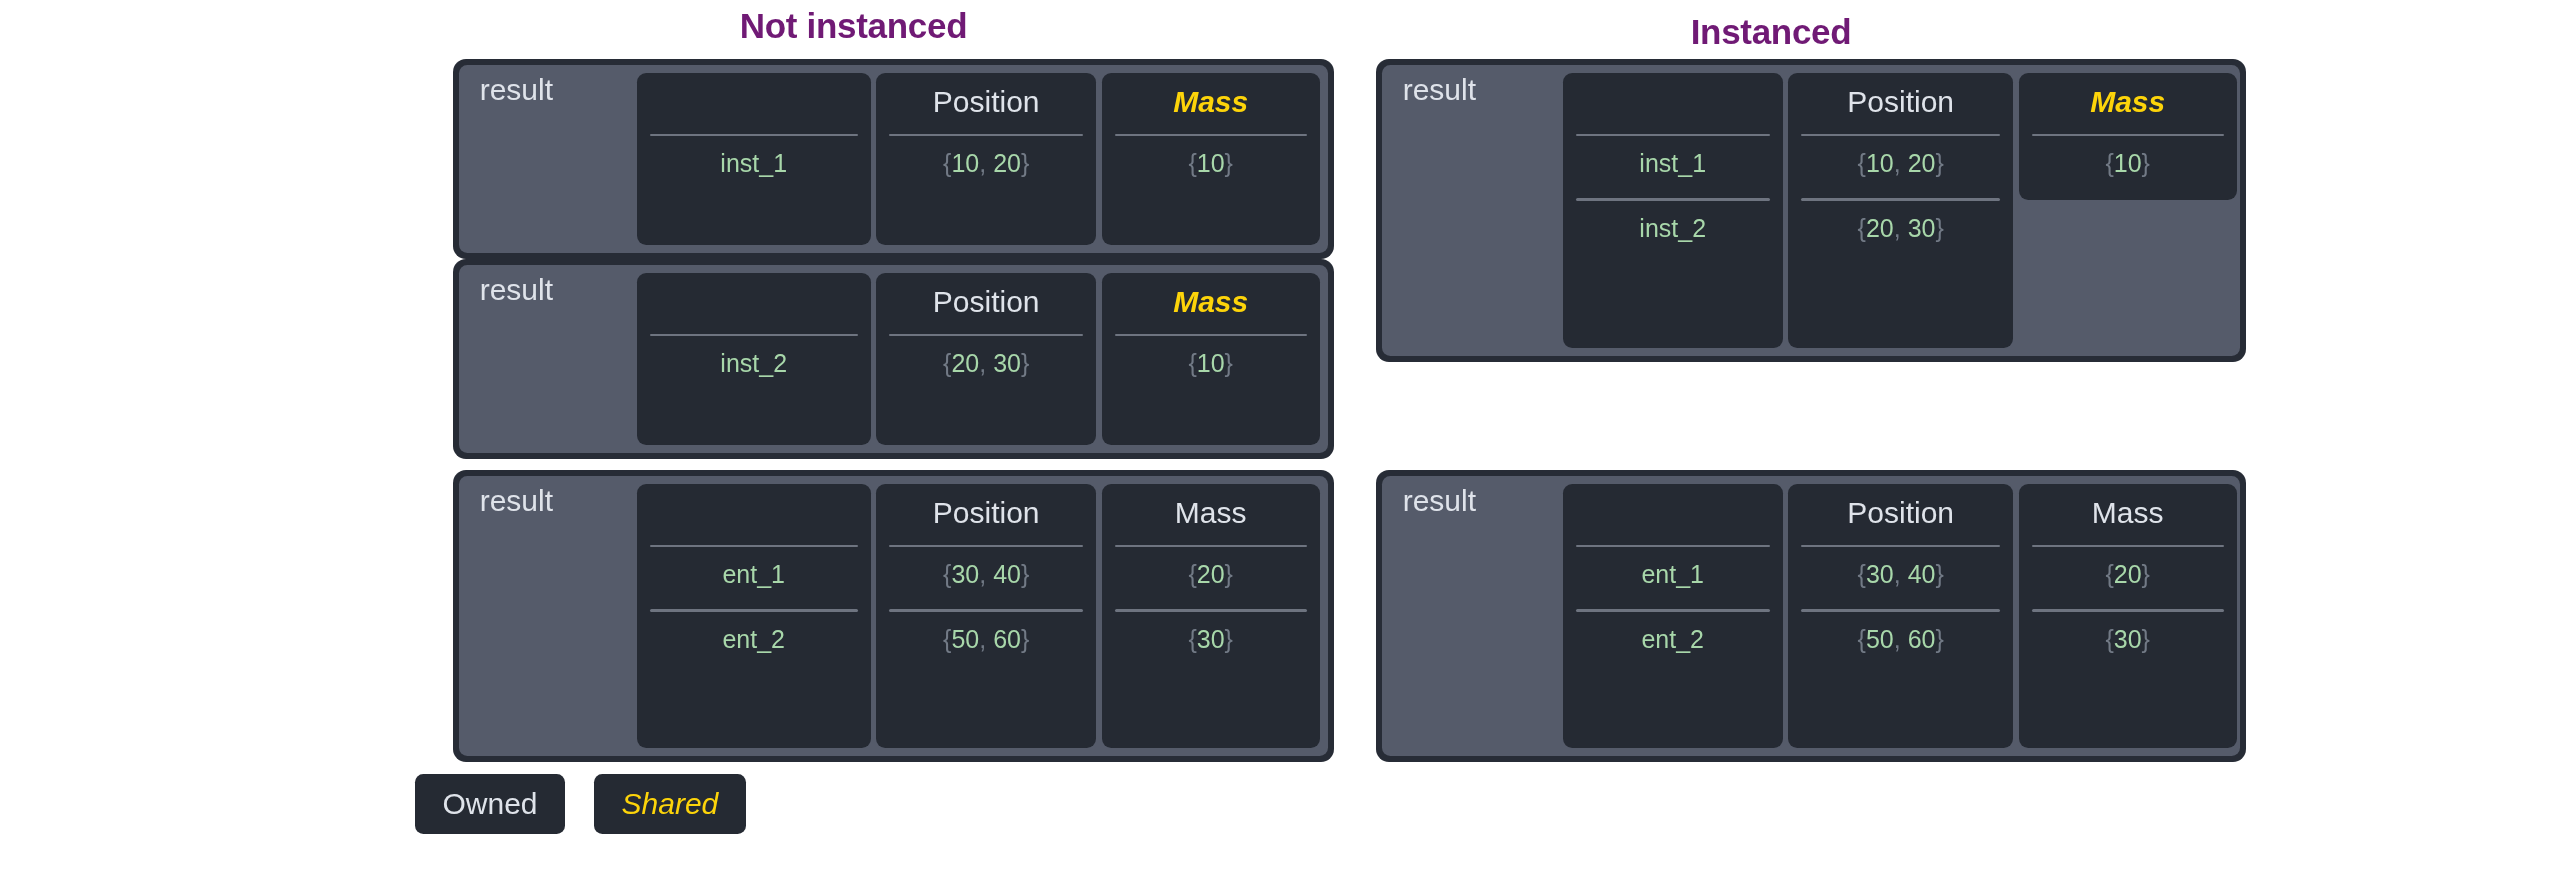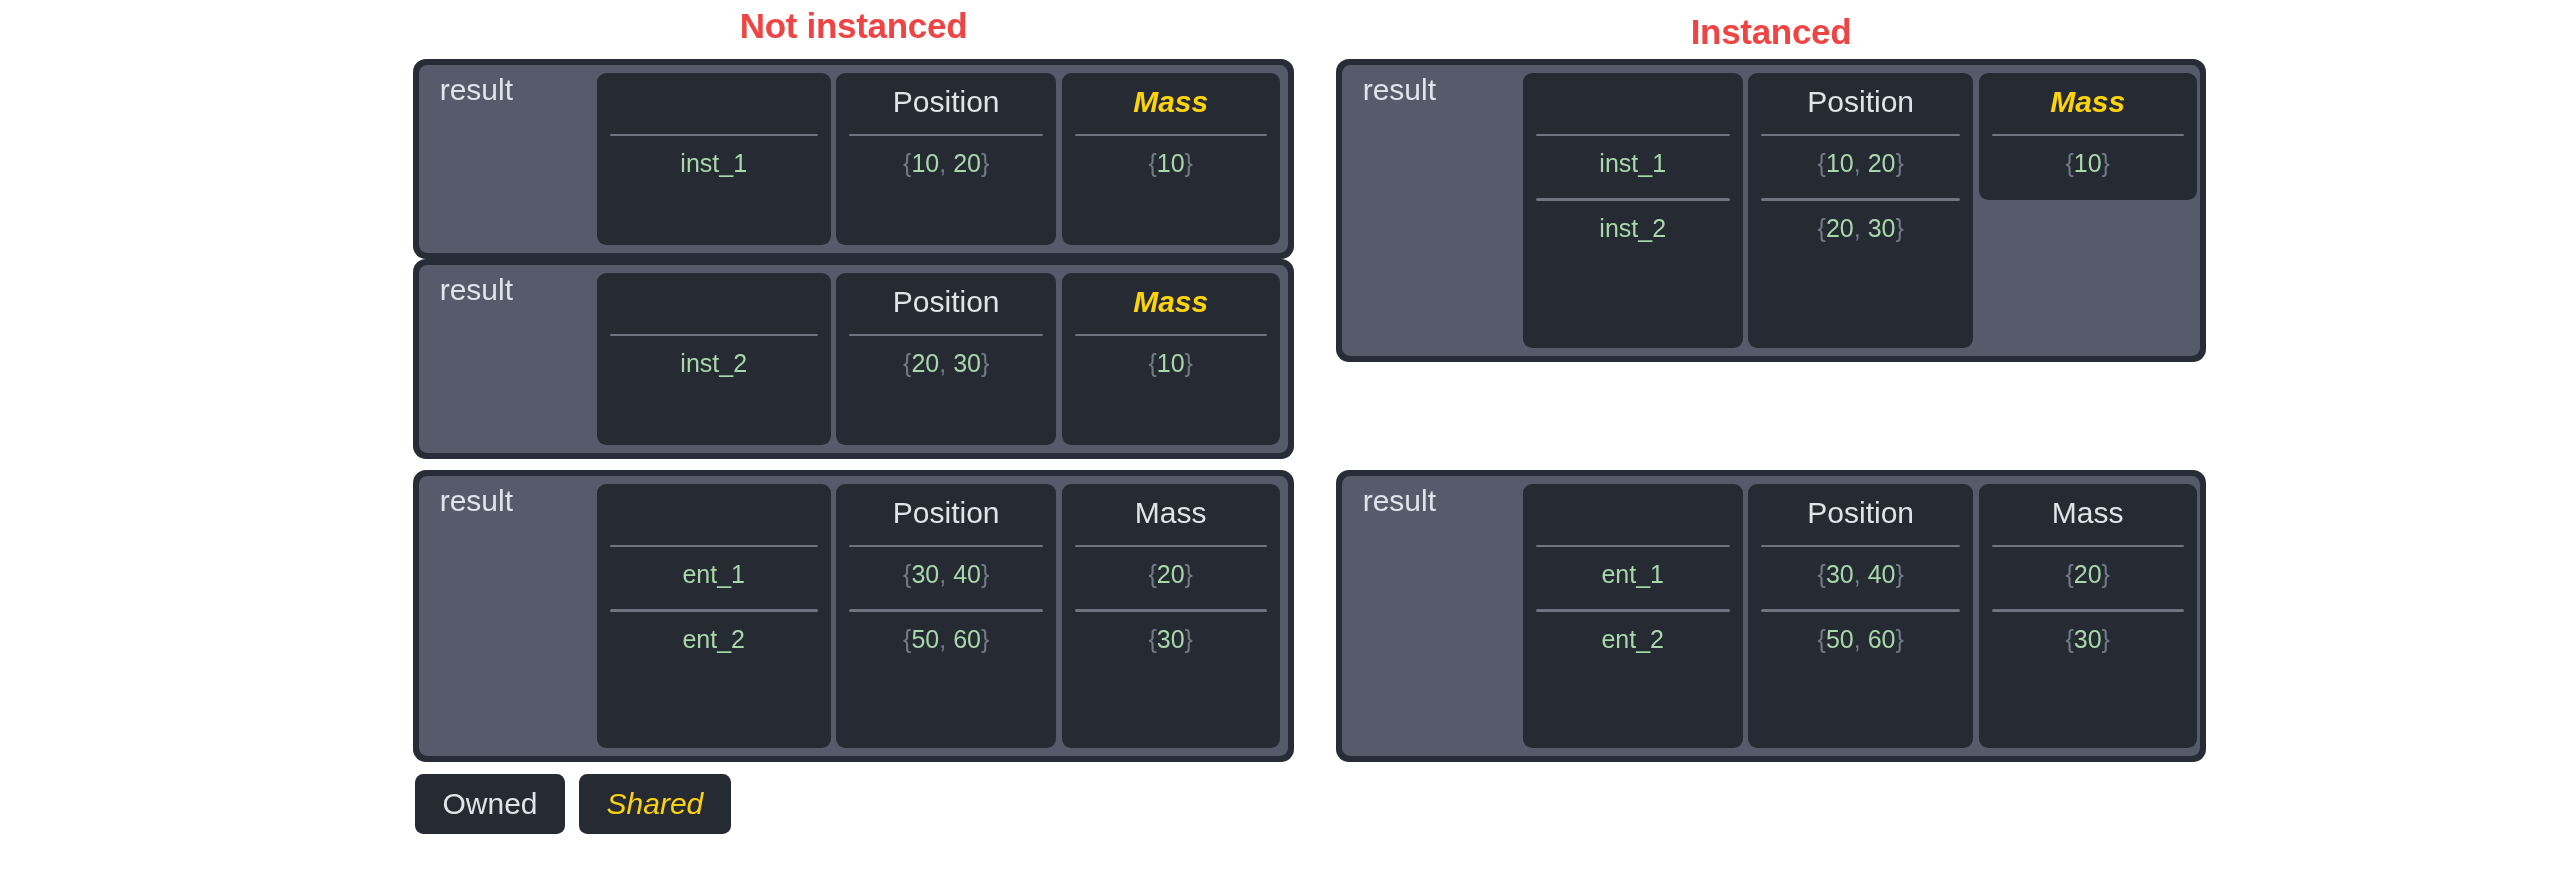--- a/index.html
+++ b/index.html
@@ -17,34 +17,35 @@
     width: 2576px;
     height: 870px;
     background: #ffffff;
   }
 
   
   .panel-title {
     position: absolute;
     font-size: 35px;
     font-weight: bold;
-    color: #ef4444;
+    color: #701a75;
     text-align: center;
     letter-spacing: -0.3px;
     white-space: nowrap;
   }
   #title-left  { left: 413px;  top: 5.5px; width: 881px; }
   #title-right { left: 1336px; top: 12px; width: 870px; }
 
   
   .tbl {
     position: absolute;
     background: #272c36;
     border-radius: 13px;
     padding: 6.4px;
+    margin-left: 40px;
   }
   .tbl-inner {
     position: relative;
     width: 100%;
     height: 100%;
     background: #555b6a;
     border-radius: 8.3px;
     display: flex;
     align-items: flex-start;
     padding: 7.3px;
@@ -117,21 +118,21 @@
     border-radius: 1.8px;
   }
   .brace { color: #727a86; }
 
   
   #legend {
     position: absolute;
     left: 415px;
     top: 774px;
     display: flex;
-    gap: 14px;
+    gap: 29px;
     text-align: right;
   }
   .chip {
     background: #252a33;
     border-radius: 8.3px;
     font-size: 30px;
     padding: 13px 27.5px;
     color: #dfe3ea;
     white-space: nowrap;
   }

